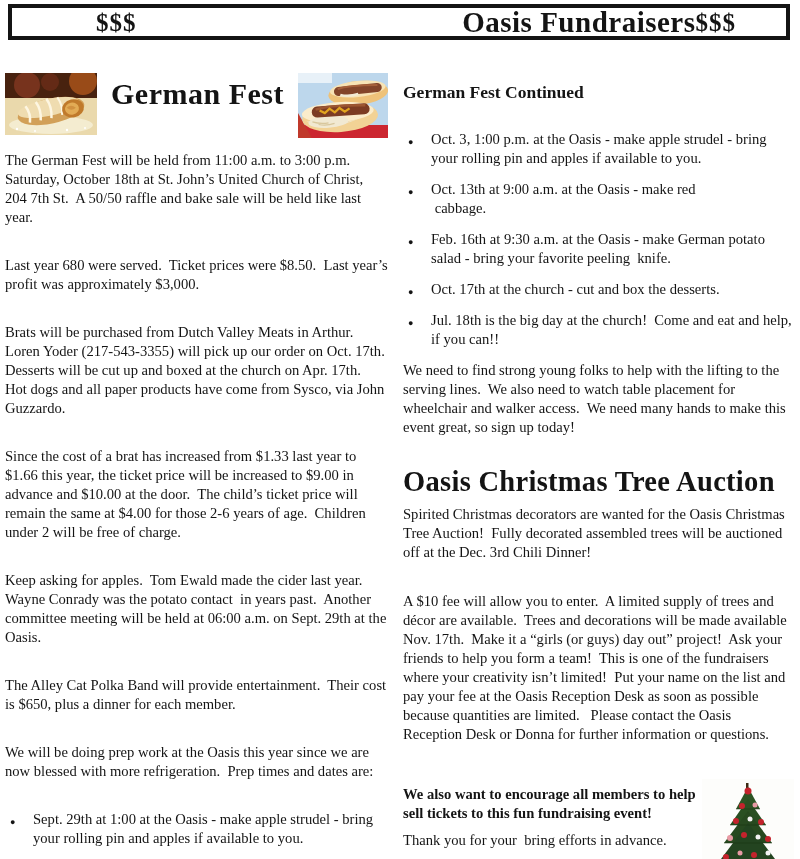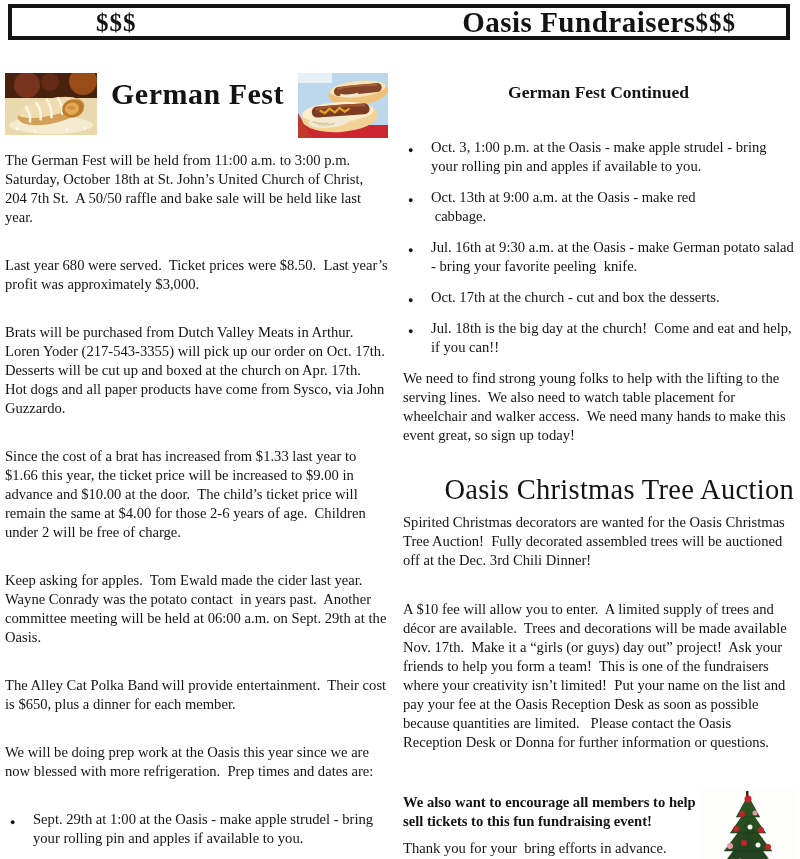--- a/index.html
+++ b/index.html
@@ -55,28 +55,27 @@
   ul.plain li {
     position: relative; padding-left: 28px; margin-bottom: 12px;
   }
   ul.plain li::before {
     content: "●"; position: absolute; left: 5px; top: 3px;
     font-size: 9px; color: #141414;
   }
 
   .continued-heading {
     font-weight: bold; font-size: 17.5px; line-height: 20px;
-    margin: 0 0 36px 0;
-    text-align: center;
+    margin: 0 0 28px 0;
   }
   .bullets-gap { margin-top: 2px; }
 
   .auction-title {
-    font-weight: normal; font-size: 28.5px; line-height: 30px;
-    text-align: right; letter-spacing: 0.3px;
+    font-weight: bold; font-size: 28.5px; line-height: 30px;
+    text-align: left; letter-spacing: 0.3px;
     margin: 18px 0 8px 0;
   }
 
   .closing { margin-top: 41px; }
   .closing .tree-wrap { float: right; width: 92px; margin: -6px 0 0 6px; }
   .closing p.body { margin-bottom: 8px; }
   .bold-note { font-weight: bold; }
 
   .photo { display: block; }
   svg { display: block; }
@@ -162,21 +161,21 @@
   </div>
 
   <div class="col-right">
 
     <h3 class="continued-heading">German Fest Continued</h3>
 
     <ul class="plain bullets-gap">
       <li class="body">Oct. 3, 1:00 p.m. at the Oasis - make apple strudel - bring your rolling pin and apples if available to you.</li>
       <li class="body">Oct. 13th at 9:00 a.m. at the Oasis - make red
  cabbage.</li>
-      <li class="body">Jul. 16th at 9:30 a.m. at the Oasis - make German potato salad - bring your favorite peeling  knife.</li>
+      <li class="body">Feb. 16th at 9:30 a.m. at the Oasis - make German potato salad - bring your favorite peeling  knife.</li>
       <li class="body">Oct. 17th at the church - cut and box the desserts.</li>
       <li class="body">Jul. 18th is the big day at the church!  Come and eat and help, if you can!!</li>
     </ul>
 
     <p class="body" style="margin-top:4px">We need to find strong young folks to help with the lifting to the serving lines.  We also need to watch table placement for wheelchair and walker access.  We need many hands to make this event great, so sign up today!</p>
 
     <h2 class="auction-title">Oasis Christmas Tree Auction</h2>
 
     <p class="body">Spirited Christmas decorators are wanted for the Oasis Christmas Tree Auction!  Fully decorated assembled trees will be auctioned off at the Dec. 3rd Chili Dinner!</p>
     <p class="body">A $10 fee will allow you to enter.  A limited supply of trees and décor are available.  Trees and decorations will be made available Nov. 17th.  Make it a “girls (or guys) day out” project!  Ask your friends to help you form a team!  This is one of the fundraisers where your creativity isn’t limited!  Put your name on the list and pay your fee at the Oasis Reception Desk as soon as possible because quantities are limited.   Please contact the Oasis Reception Desk or Donna for further information or questions.</p>

